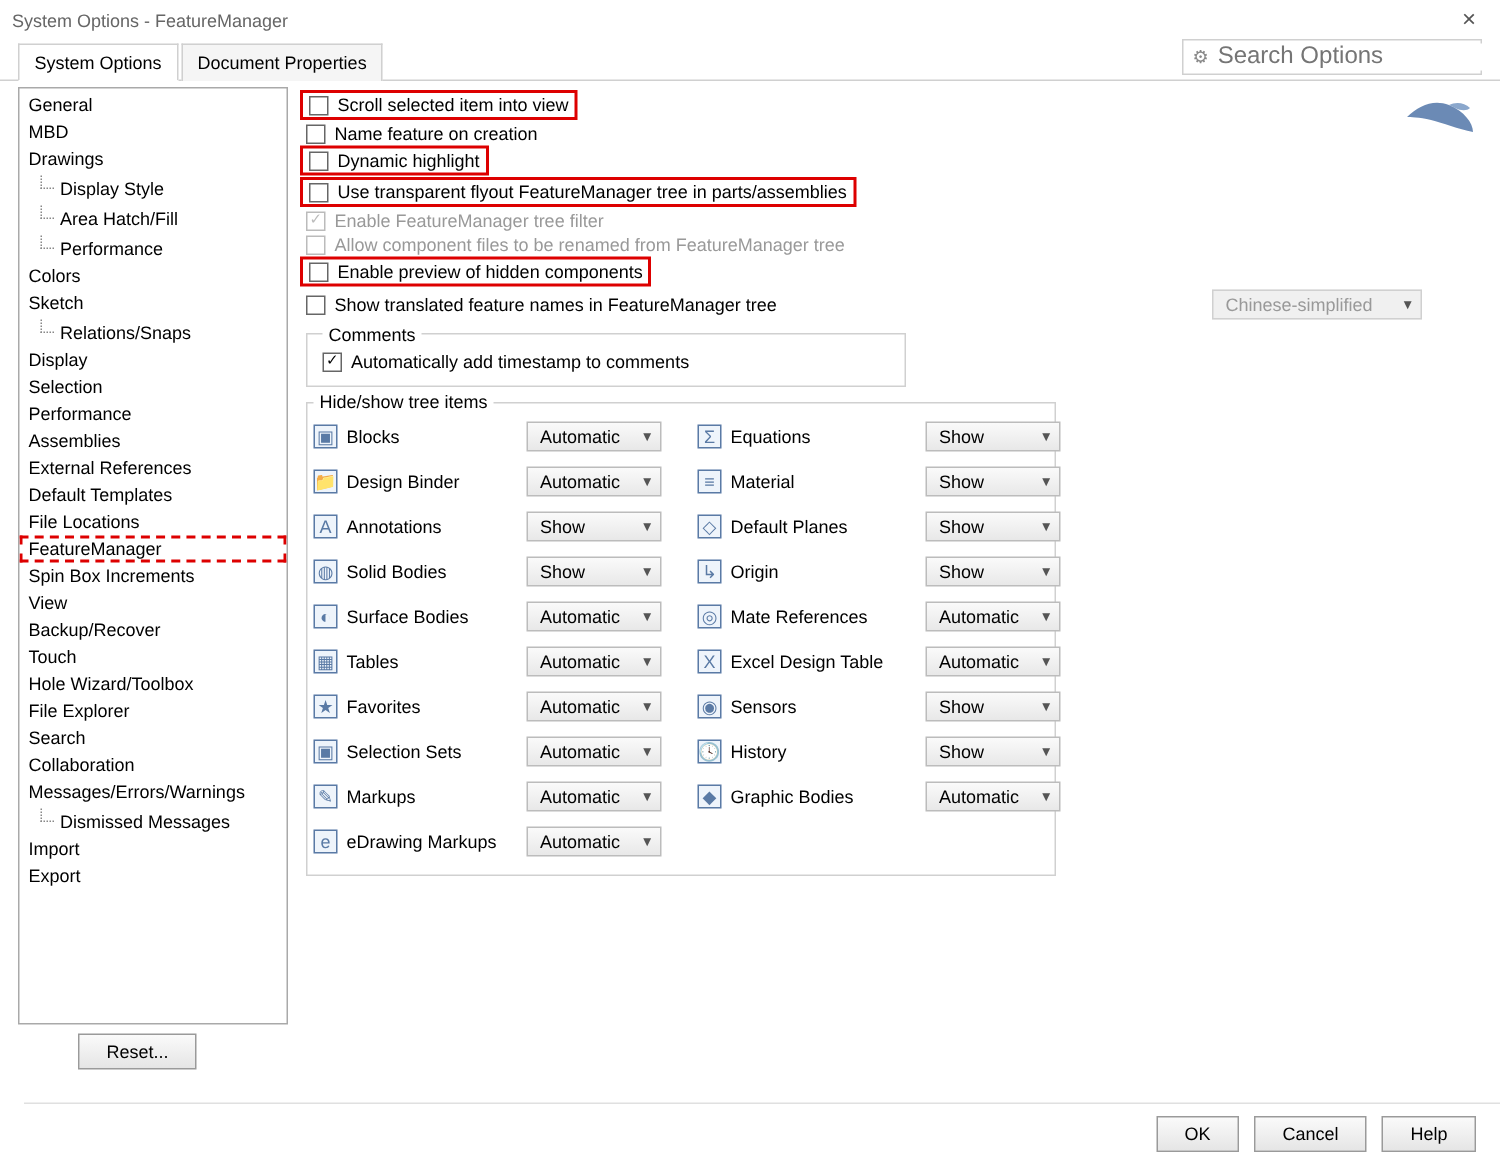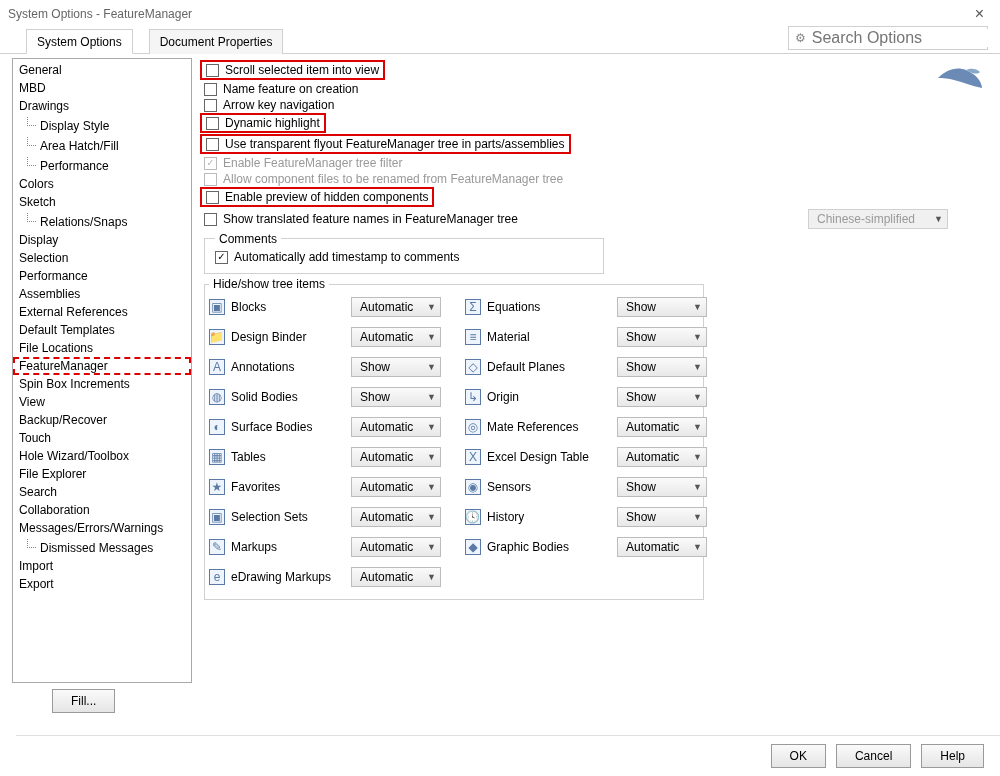--- a/index.html
+++ b/index.html
@@ -3,21 +3,21 @@
 <meta charset="utf-8">
 <style>
 * { box-sizing: border-box; margin: 0; padding: 0; font-family: "Segoe UI", Tahoma, sans-serif; }
 body { background: #fff; width: 1000px; height: 776px; overflow: hidden; font-size: 12px; }
 
 .titlebar { height: 28px; display: flex; align-items: center; padding: 0 8px; color: #666; }
 .titlebar .close { margin-left: auto; font-size: 16px; color: #555; padding: 0 8px; cursor: pointer; }
 
 .topbar { height: 26px; display: flex; align-items: flex-end; padding: 0 12px; border-bottom: 1px solid #d0d0d0; }
 .tabs { display: flex; gap: 2px; }
-.tab { padding: 5px 10px 4px; border: 1px solid #d0d0d0; border-bottom: none; background: #f5f5f5; cursor: pointer; position: relative; top: 1px; margin-left: 14px; }
+.tab { padding: 5px 10px 4px; border: 1px solid #d0d0d0; border-bottom: none; background: #f5f5f5; cursor: pointer; position: relative; top: 1px; }
 .tab.active { background: #fff; border-bottom: 1px solid #fff; }
 .spacer { flex: 1; }
 .searchbox { display: flex; align-items: center; gap: 6px; border: 1px solid #d0d0d0; padding: 2px 6px; margin-bottom: 3px; width: 200px; color: #888; }
 .searchbox input { border: none; outline: none; flex: 1; font-size: 16px; color: #333; }
 
 .body { display: flex; height: 660px; }
 
 .sidebar { width: 180px; border: 1px solid #a9a9a9; margin: 4px 8px 0 12px; padding: 2px 0; overflow: hidden; height: 625px; }
 .sidebar .item { padding: 2px 6px; cursor: pointer; white-space: nowrap; }
 .sidebar .item.sub { padding-left: 14px; }
@@ -101,42 +101,38 @@
         <div class="item">Touch</div>
         <div class="item">Hole Wizard/Toolbox</div>
         <div class="item">File Explorer</div>
         <div class="item">Search</div>
         <div class="item">Collaboration</div>
         <div class="item">Messages/Errors/Warnings</div>
         <div class="item sub">Dismissed Messages</div>
         <div class="item">Import</div>
         <div class="item">Export</div>
       </div>
-    <div class="reset-row"><button class="btn">Fill...</button></div>
+    <div class="reset-row"><button class="btn">Reset...</button></div>
   </div>
 
   <div class="content">
     <svg class="logo" viewBox="0 0 48 32">
         <path d="M2 18 C10 10 20 6 30 10 C40 14 46 22 46 28 C36 26 26 22 18 20 C10 18 4 18 2 18 Z" fill="#6b8ab5"></path>
         <path d="M30 10 C34 8 40 8 44 12 C42 14 38 14 34 12 Z" fill="#8aa7cc"></path>
       </svg>
 
     <div class="chk-row">
         <span class="hl">
           <span class="chk"></span>
           <span>Scroll selected item into view</span>
         </span>
       </div>
     <div class="chk-row">
         <span class="chk"></span>
         <span>Name feature on creation</span>
-      </div>
-    <div class="chk-row">
-        <span class="chk"></span>
-        <span>Arrow key navigation</span>
       </div>
     <div class="chk-row">
         <span class="hl">
           <span class="chk"></span>
           <span>Dynamic highlight</span>
         </span>
       </div>
     <div class="chk-row">
         <span class="hl">
           <span class="chk"></span>

